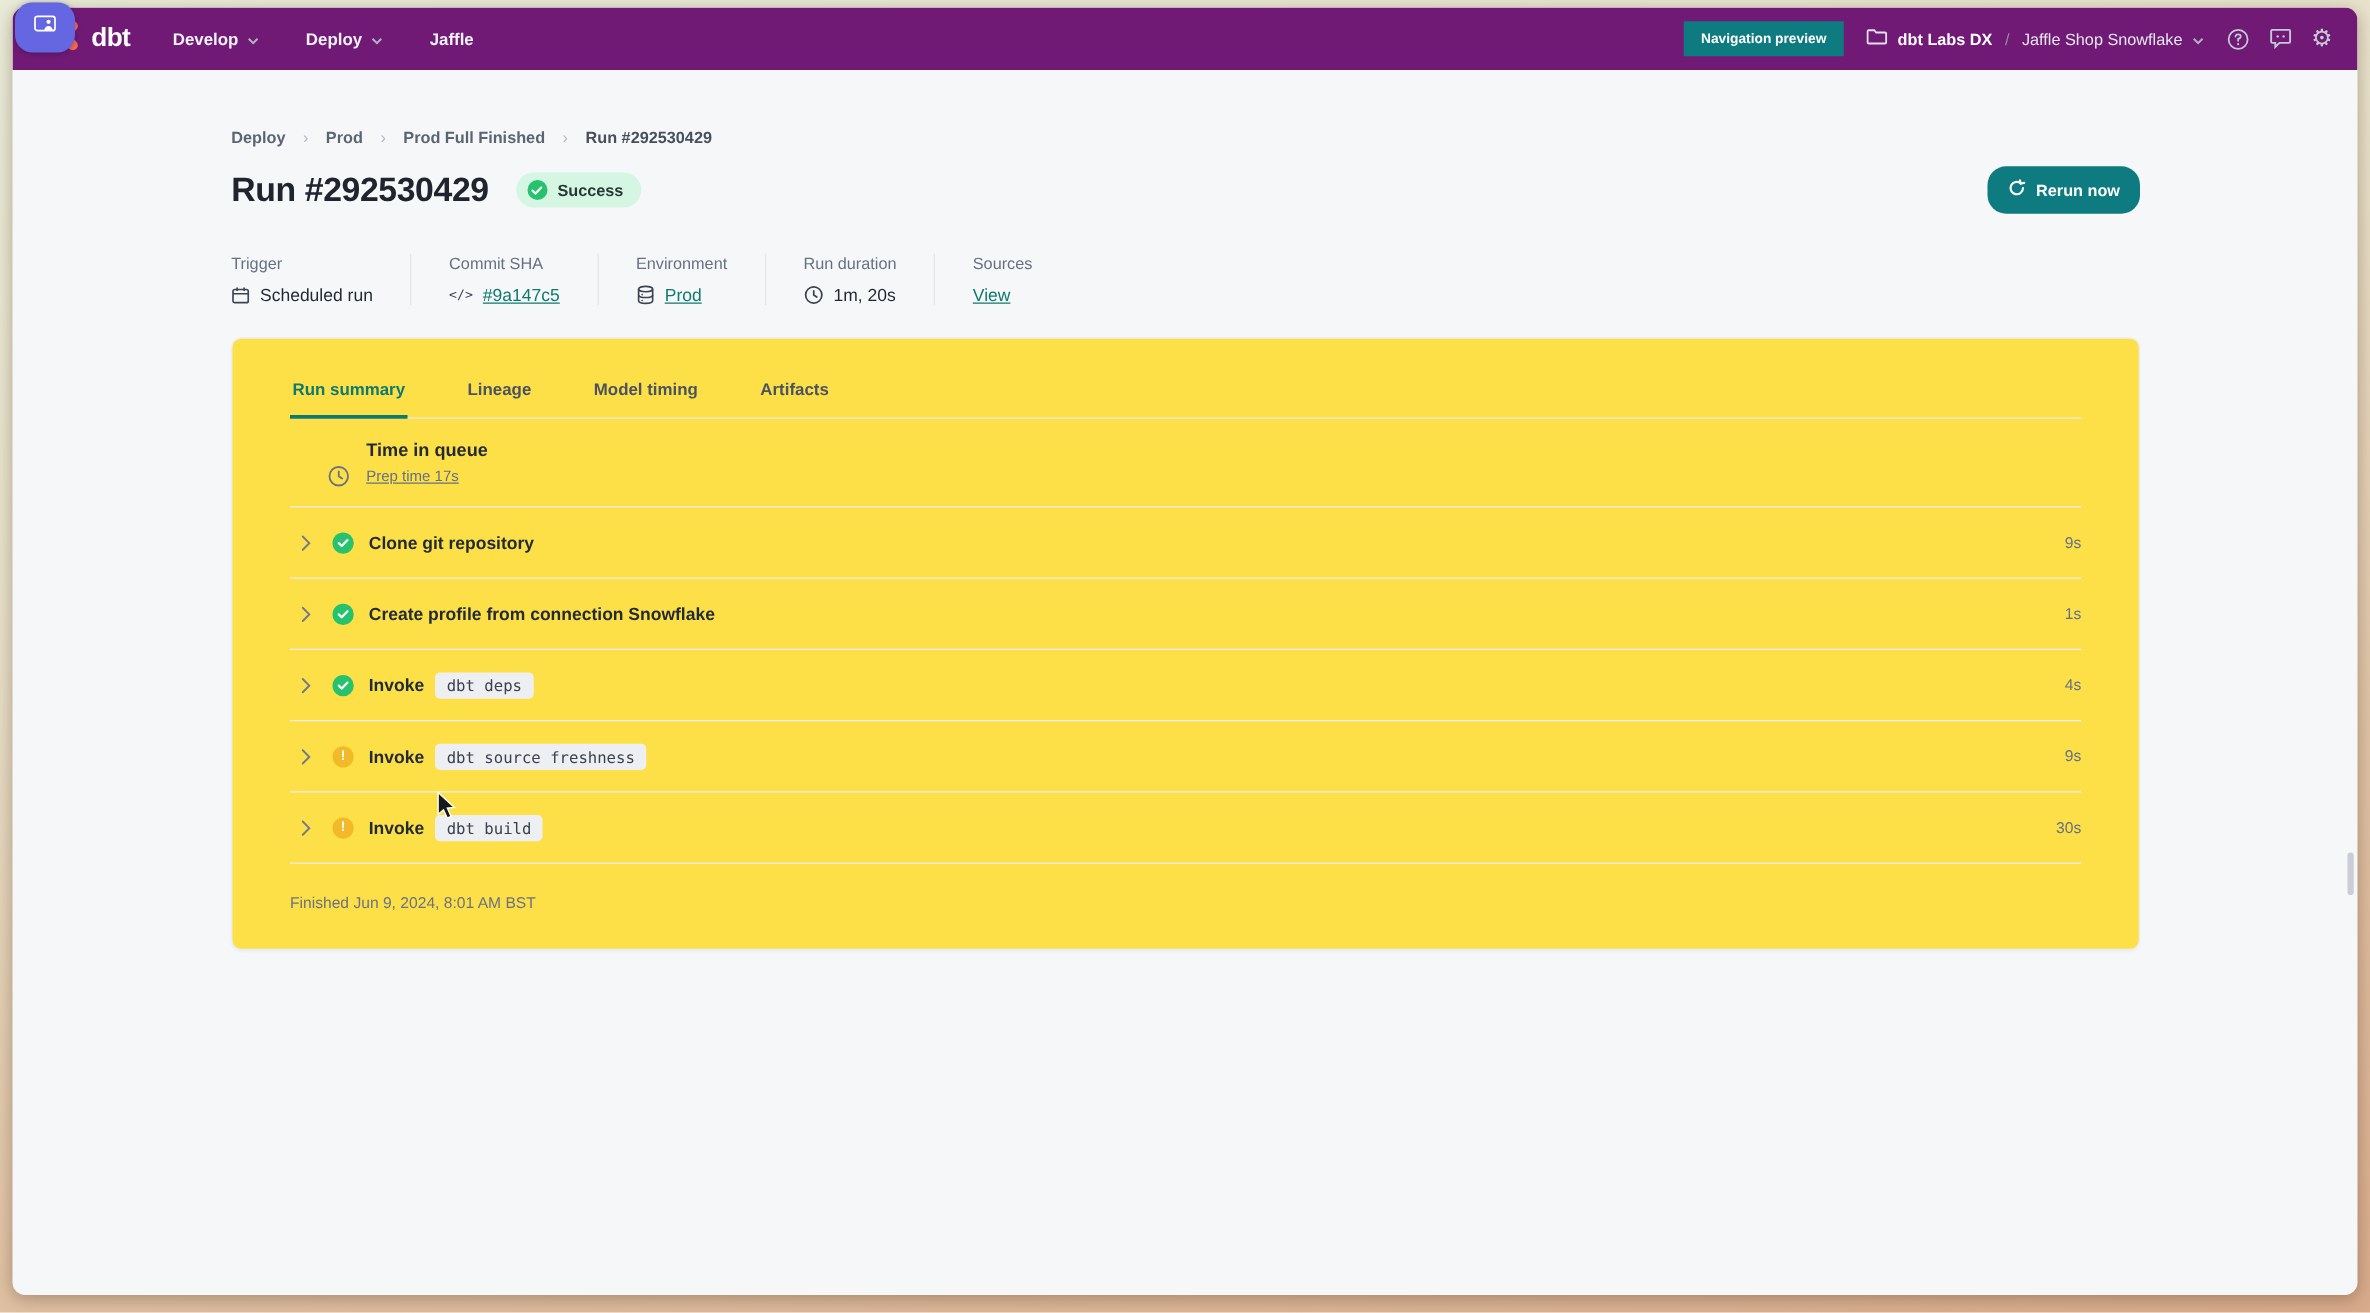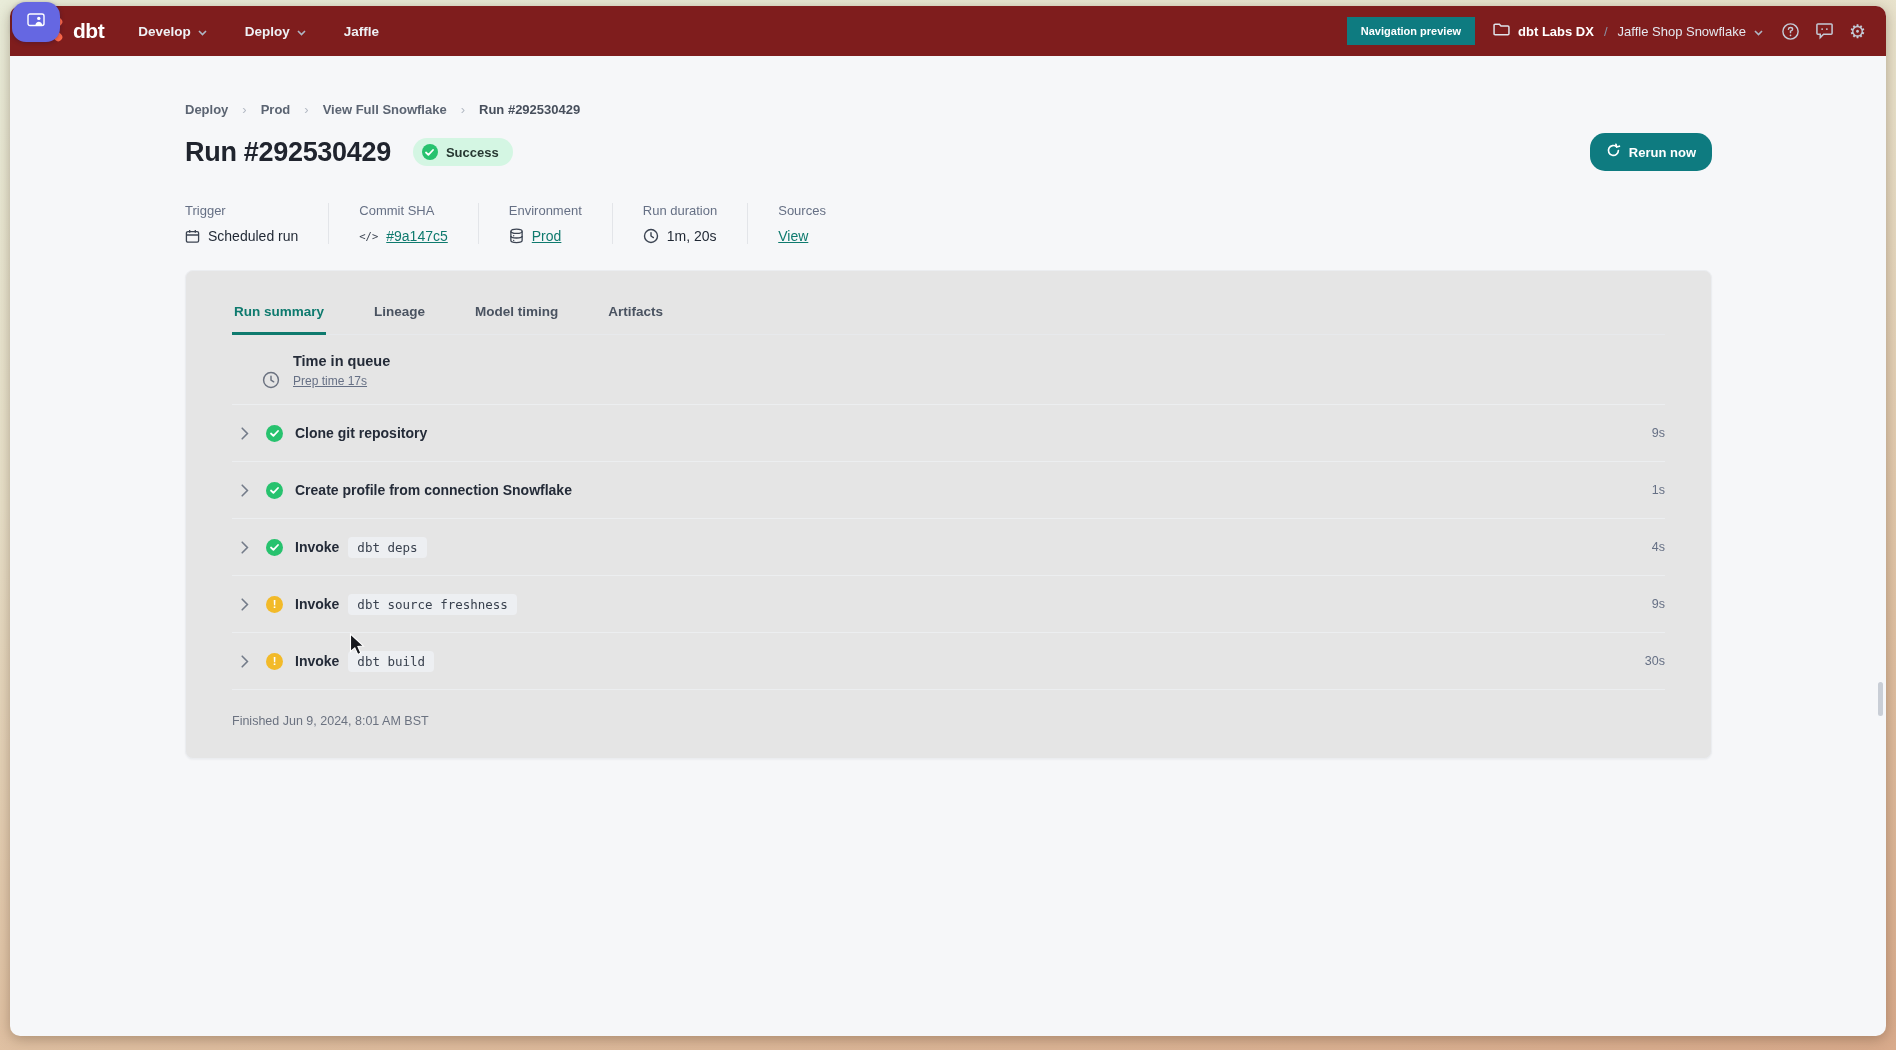--- a/index.html
+++ b/index.html
@@ -13,21 +13,21 @@
 
   
   .window {
     position:absolute; left:10px; right:10px; top:6px; bottom:14px;
     background:#f6f7f9; border-radius:10px; overflow:hidden;
     box-shadow:0 3px 14px rgba(70,45,25,.35);
   }
 
   
   .topnav {
-    height:50px; background:#7f1d1d; display:flex; align-items:center;
+    height:50px; background:#701a75; display:flex; align-items:center;
     padding:0 20px 0 26px; color:#e8ebf0;
   }
   .logo { display:flex; align-items:center; gap:8px; }
   .logo-text { color:#fff; font-size:21px; font-weight:700; letter-spacing:-.5px; }
   .nav-menus { display:flex; align-items:center; gap:38px; margin-left:34px; }
   .nav-menu { display:flex; align-items:center; gap:7px; font-size:13.5px; font-weight:700;
     color:#eef1f5; cursor:pointer; }
   .nav-menu svg { margin-top:1px; }
   .nav-right { margin-left:auto; display:flex; align-items:center; gap:18px; }
   .preview-btn {
@@ -71,21 +71,21 @@
   .meta-item:last-child { border-right:none; }
   .meta-label { font-size:13px; color:#667085; }
   .meta-value { margin-top:10px; display:flex; align-items:center; gap:8px;
     font-size:14px; color:#1f2733; font-weight:400; }
   .meta-value .mi { color:#3c4452; display:flex; align-items:center; }
   .code-glyph { font-family:"DejaVu Sans Mono", monospace; font-size:10.5px; color:#4a5260; }
   a.teal-link { color:#0e7a6e; text-decoration:underline; font-weight:400; cursor:pointer; }
 
   
   .card {
-    margin-top:26px; background:#e5e5e5; border:1px solid #ebedf0; border-radius:8px;
+    margin-top:26px; background:#fde047; border:1px solid #ebedf0; border-radius:8px;
     padding:18px 46px 30px 46px; box-shadow:0 1px 2px rgba(16,24,40,.04);
   }
   .tabs { display:flex; gap:46px; border-bottom:1px solid #e7e9ec; }
   .tab { padding:15px 2px 13px; font-size:13.5px; font-weight:700; color:#4a5361;
     cursor:pointer; border-bottom:3px solid transparent; margin-bottom:-1px; }
   .tab.active { color:#0e7a6e; border-bottom-color:#0e7a6e; }
 
   .queue-row { display:flex; align-items:flex-end; gap:13px;
     padding:18px 0 15px 30px; border-bottom:1px solid #eceef0; }
   .queue-icon { color:#6b7280; margin-top:3px; display:flex; }
@@ -200,21 +200,21 @@
     </div>
   </div>
 
   <div class="content">
 
     <div class="breadcrumb">
       <span class="crumb">Deploy</span>
       <span class="bc-sep">›</span>
       <span class="crumb">Prod</span>
       <span class="bc-sep">›</span>
-      <span class="crumb">View Full Snowflake</span>
+      <span class="crumb">Prod Full Finished</span>
       <span class="bc-sep">›</span>
       <span class="crumb current">Run #292530429</span>
     </div>
 
     <div class="title-row">
       <h1 class="page-title">Run #292530429</h1>
       <span class="status-badge">
         <span class="status-dot success" style="width:16px;height:16px;margin:0;">
           <svg width="9" height="7" viewBox="0 0 9 7" fill="none" stroke="#fff" stroke-width="1.8" stroke-linecap="round" stroke-linejoin="round">
               <polyline points="1,3.5 3.4,5.8 8,1"></polyline>

